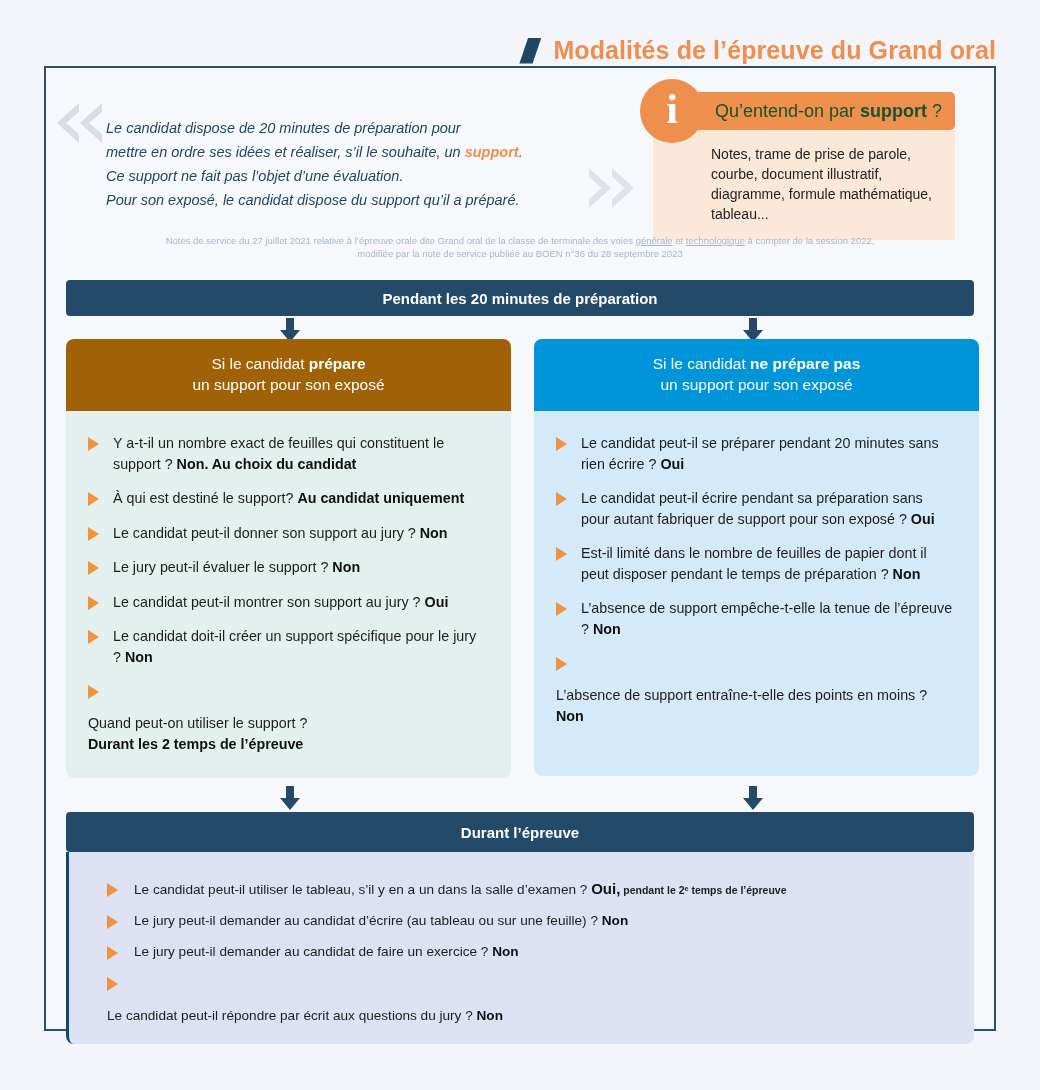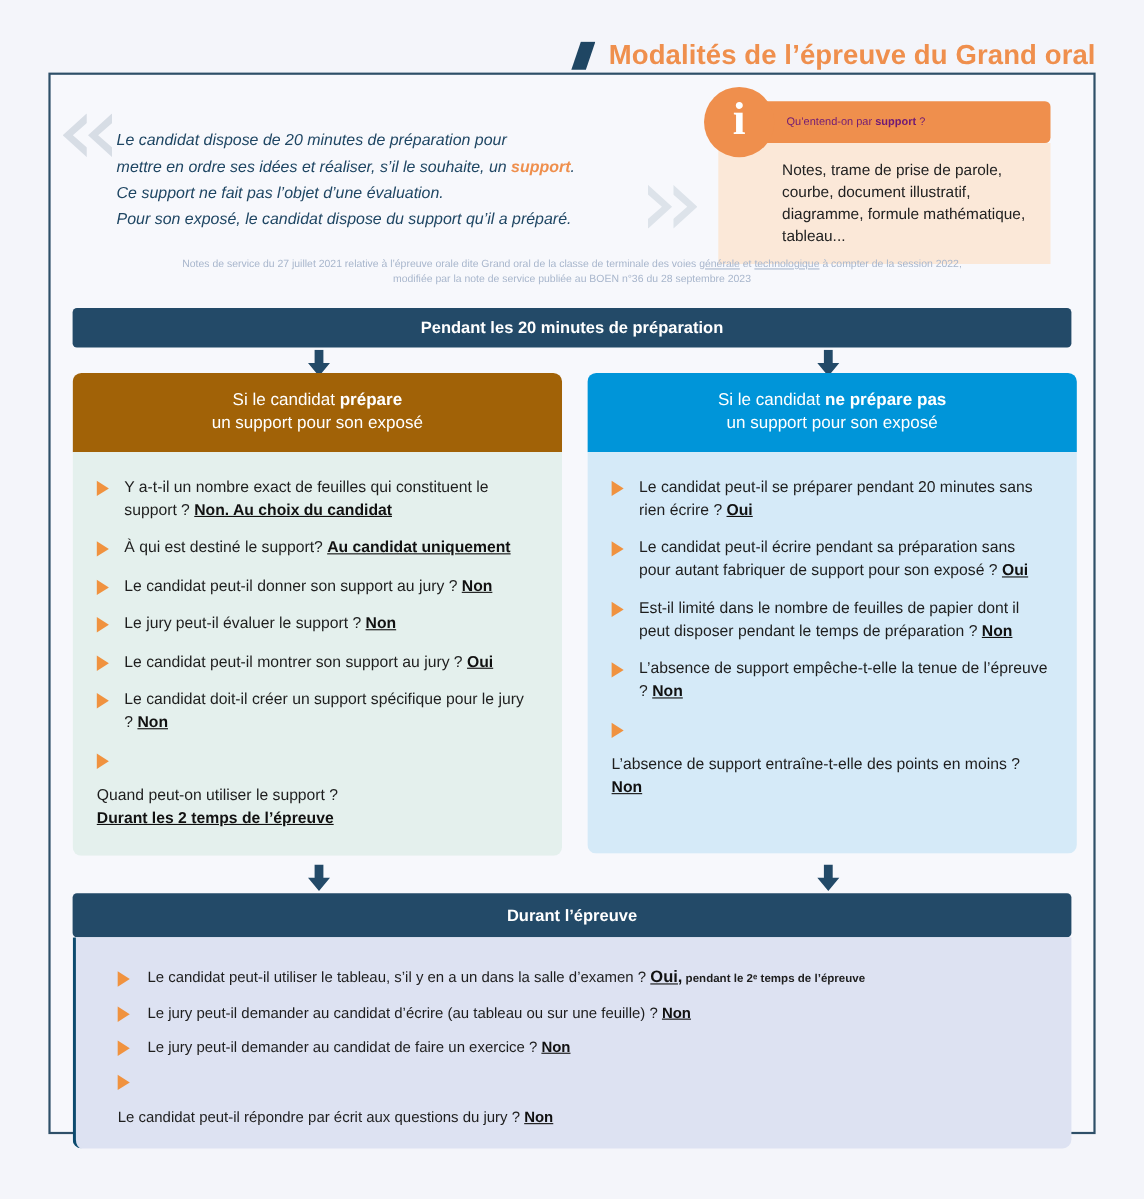--- a/index.html
+++ b/index.html
@@ -98,22 +98,22 @@
   .info-head {
     position: relative;
     height: 38px;
     background: #ef8f4d;
     border-radius: 0 5px 5px 0;
     display: flex;
     align-items: center;
     padding-left: 62px;
   }
   .info-head-label {
-    color: #701a75;
-    font-size: 10px;
+    color: #14532d;
+    font-size: 18px;
   }
   .info-head-label b { font-weight: bold; }
   .info-badge {
     position: absolute;
     left: -13px;
     top: -13px;
     width: 64px;
     height: 64px;
     border-radius: 50%;
     background: #ef8f4d;
@@ -216,21 +216,21 @@
     border-left: 11px solid #f0923f;
     border-top: 7px solid transparent;
     border-bottom: 7px solid transparent;
     margin-top: 4px;
   }
   .item-text {
     font-size: 14.3px;
     line-height: 20.5px;
     color: #1e1e1e;
   }
-  .item-text b { font-weight: bold; color: #111; text-decoration: underline; }
+  .item-text b { font-weight: bold; color: #111; }
 
   
   .bottom-panel {
     position: absolute;
     left: 20px;
     top: 784px;
     width: 908px;
     height: 192px;
     background: #dde2f2;
     border-radius: 0 0 8px 8px;

